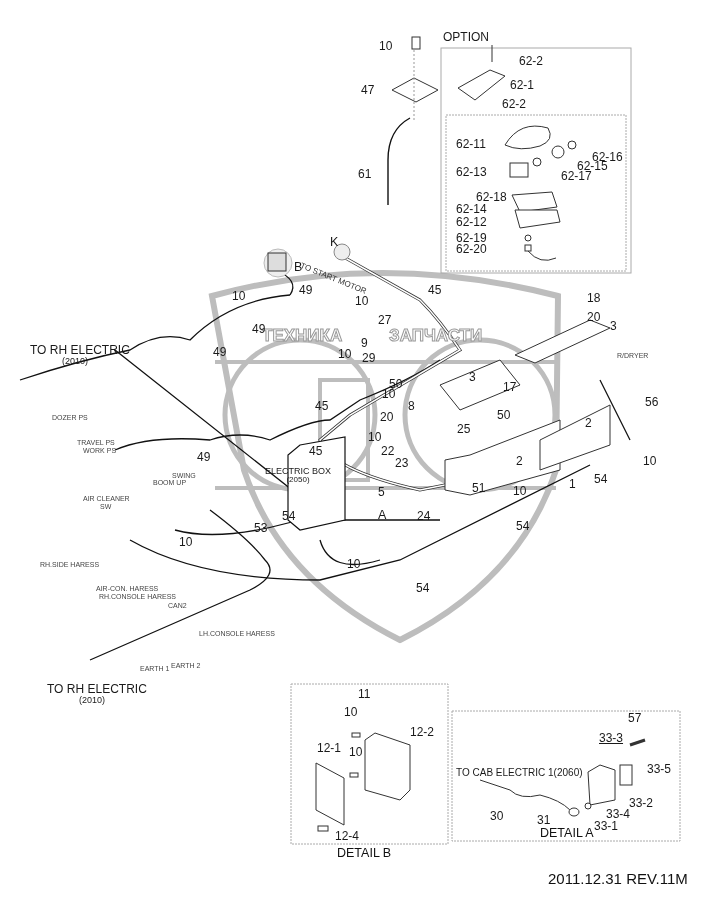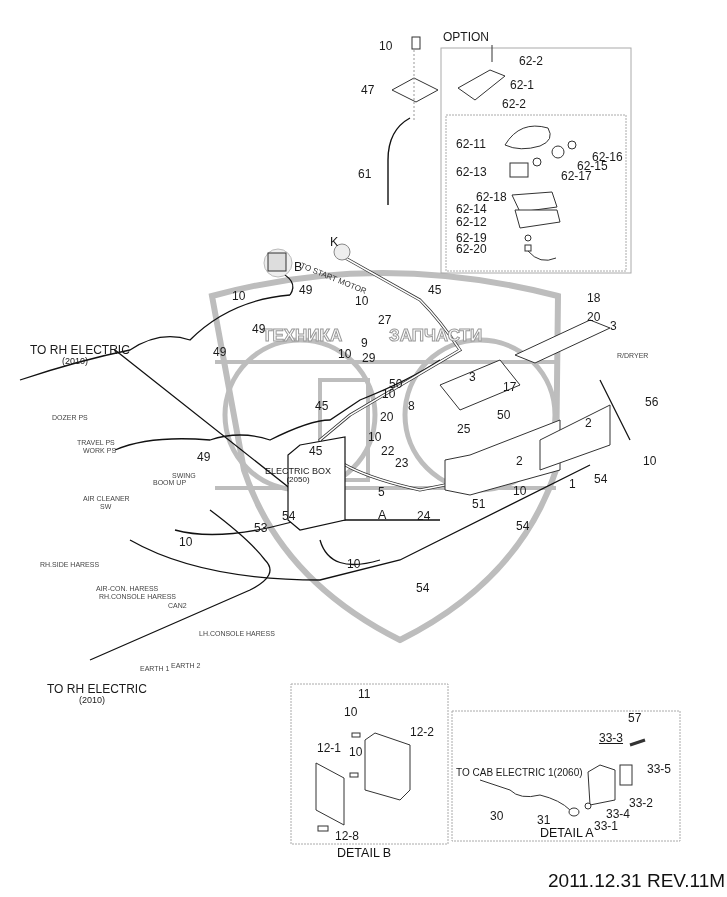--- a/index.html
+++ b/index.html
@@ -5,21 +5,21 @@
   html, body { margin: 0; padding: 0; background: #ffffff; }
   body { width: 727px; height: 897px; position: relative; overflow: hidden;
          font-family: "Liberation Sans", sans-serif; color: #222; }
   svg#diagram { position: absolute; left: 0; top: 0; }
   .lbl { position: absolute; font-size: 12px; color: #1a1a1a; white-space: nowrap; line-height: 1; }
   .lbl.big { font-size: 12.5px; }
   .lbl.small { font-size: 8px; color: #333; }
   .lbl.tiny { font-size: 7px; color: #444; }
   .lbl.title { font-size: 12px; }
   .lbl.center { text-align: center; }
-  .footer { position: absolute; left: 548px; top: 870px; font-size: 19px; color: #111; white-space: nowrap; }
+  .footer { position: absolute; left: 548px; top: 870px; font-size: 15px; color: #111; white-space: nowrap; }
   .detail-title { position: absolute; font-size: 12.5px; color: #111; }
   .wm { position: absolute; font-size: 17px; font-weight: bold; color: #fff;
         -webkit-text-stroke: 1px #999; letter-spacing: 0px; }
 </style>
 </head>
 <body>
 
 <svg id="diagram" width="727" height="897" viewBox="0 0 727 897">
 
   <g fill="none" stroke="#bdbdbd" stroke-width="5">
@@ -179,21 +179,21 @@
 <div class="lbl" style="left:382px;top:388px;">10</div>
 <div class="lbl" style="left:408px;top:400px;">8</div>
 <div class="lbl" style="left:380px;top:411px;">20</div>
 <div class="lbl" style="left:497px;top:409px;">50</div>
 <div class="lbl" style="left:457px;top:423px;">25</div>
 <div class="lbl" style="left:368px;top:431px;">10</div>
 <div class="lbl" style="left:309px;top:445px;">45</div>
 <div class="lbl" style="left:381px;top:445px;">22</div>
 <div class="lbl" style="left:395px;top:457px;">23</div>
 <div class="lbl" style="left:378px;top:486px;">5</div>
-<div class="lbl" style="left:472px;top:482px;margin-top:16px;">51</div>
+<div class="lbl" style="left:472px;top:482px;">51</div>
 <div class="lbl" style="left:513px;top:485px;">10</div>
 <div class="lbl" style="left:569px;top:478px;">1</div>
 <div class="lbl" style="left:594px;top:473px;">54</div>
 <div class="lbl" style="left:516px;top:455px;">2</div>
 <div class="lbl" style="left:585px;top:417px;">2</div>
 <div class="lbl" style="left:587px;top:292px;">18</div>
 <div class="lbl" style="left:587px;top:311px;">20</div>
 <div class="lbl" style="left:610px;top:320px;">3</div>
 <div class="lbl" style="left:645px;top:396px;">56</div>
 <div class="lbl" style="left:643px;top:455px;">10</div>
@@ -203,21 +203,21 @@
 <div class="lbl" style="left:416px;top:582px;">54</div>
 <div class="lbl" style="left:347px;top:558px;">10</div>
 <div class="lbl" style="left:254px;top:522px;">53</div>
 <div class="lbl" style="left:179px;top:536px;">10</div>
 
 <div class="lbl" style="left:358px;top:688px;">11</div>
 <div class="lbl" style="left:344px;top:706px;">10</div>
 <div class="lbl" style="left:410px;top:726px;">12-2</div>
 <div class="lbl" style="left:317px;top:742px;">12-1</div>
 <div class="lbl" style="left:349px;top:746px;">10</div>
-<div class="lbl" style="left:335px;top:830px;">12-8</div>
+<div class="lbl" style="left:335px;top:830px;">12-4</div>
 <div class="detail-title" style="left:337px;top:846px;">DETAIL B</div>
 
 <div class="lbl" style="left:628px;top:712px;">57</div>
 <div class="lbl" style="left:599px;top:732px;text-decoration:underline;">33-3</div>
 <div class="lbl" style="left:647px;top:763px;">33-5</div>
 <div class="lbl" style="left:629px;top:797px;">33-2</div>
 <div class="lbl" style="left:606px;top:808px;">33-4</div>
 <div class="lbl" style="left:594px;top:820px;">33-1</div>
 <div class="lbl" style="left:490px;top:810px;">30</div>
 <div class="lbl" style="left:537px;top:814px;">31</div>

